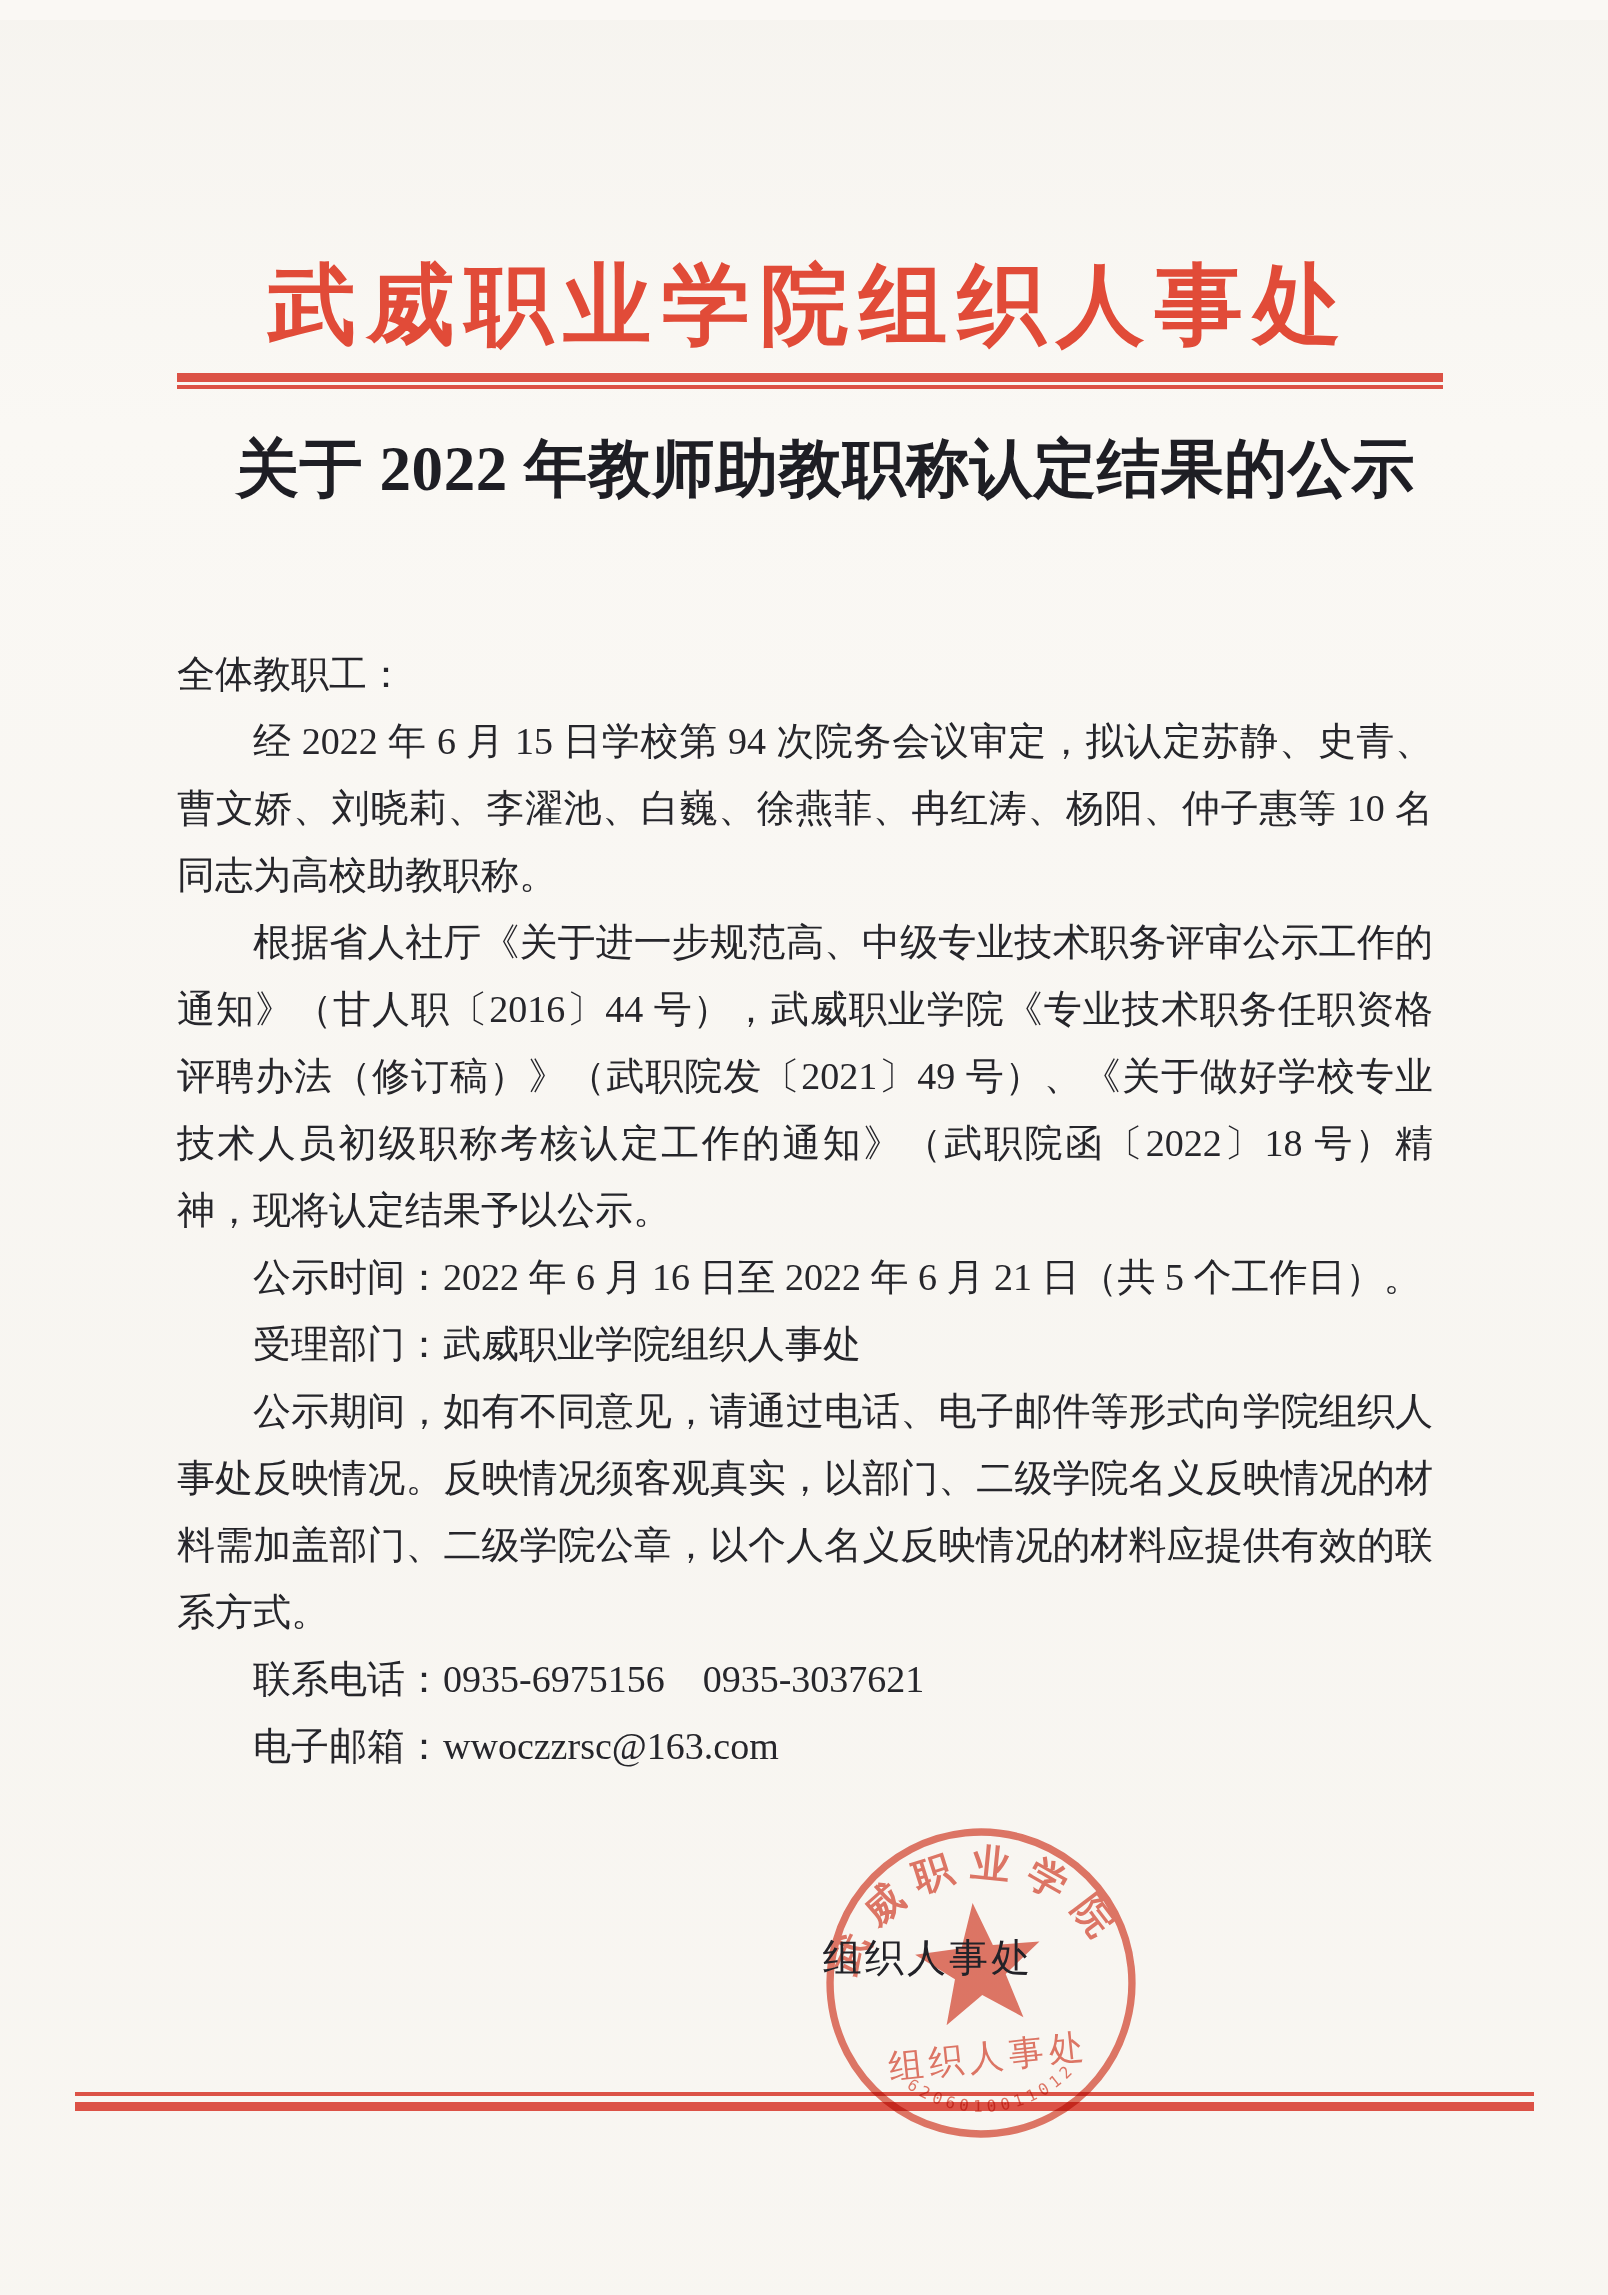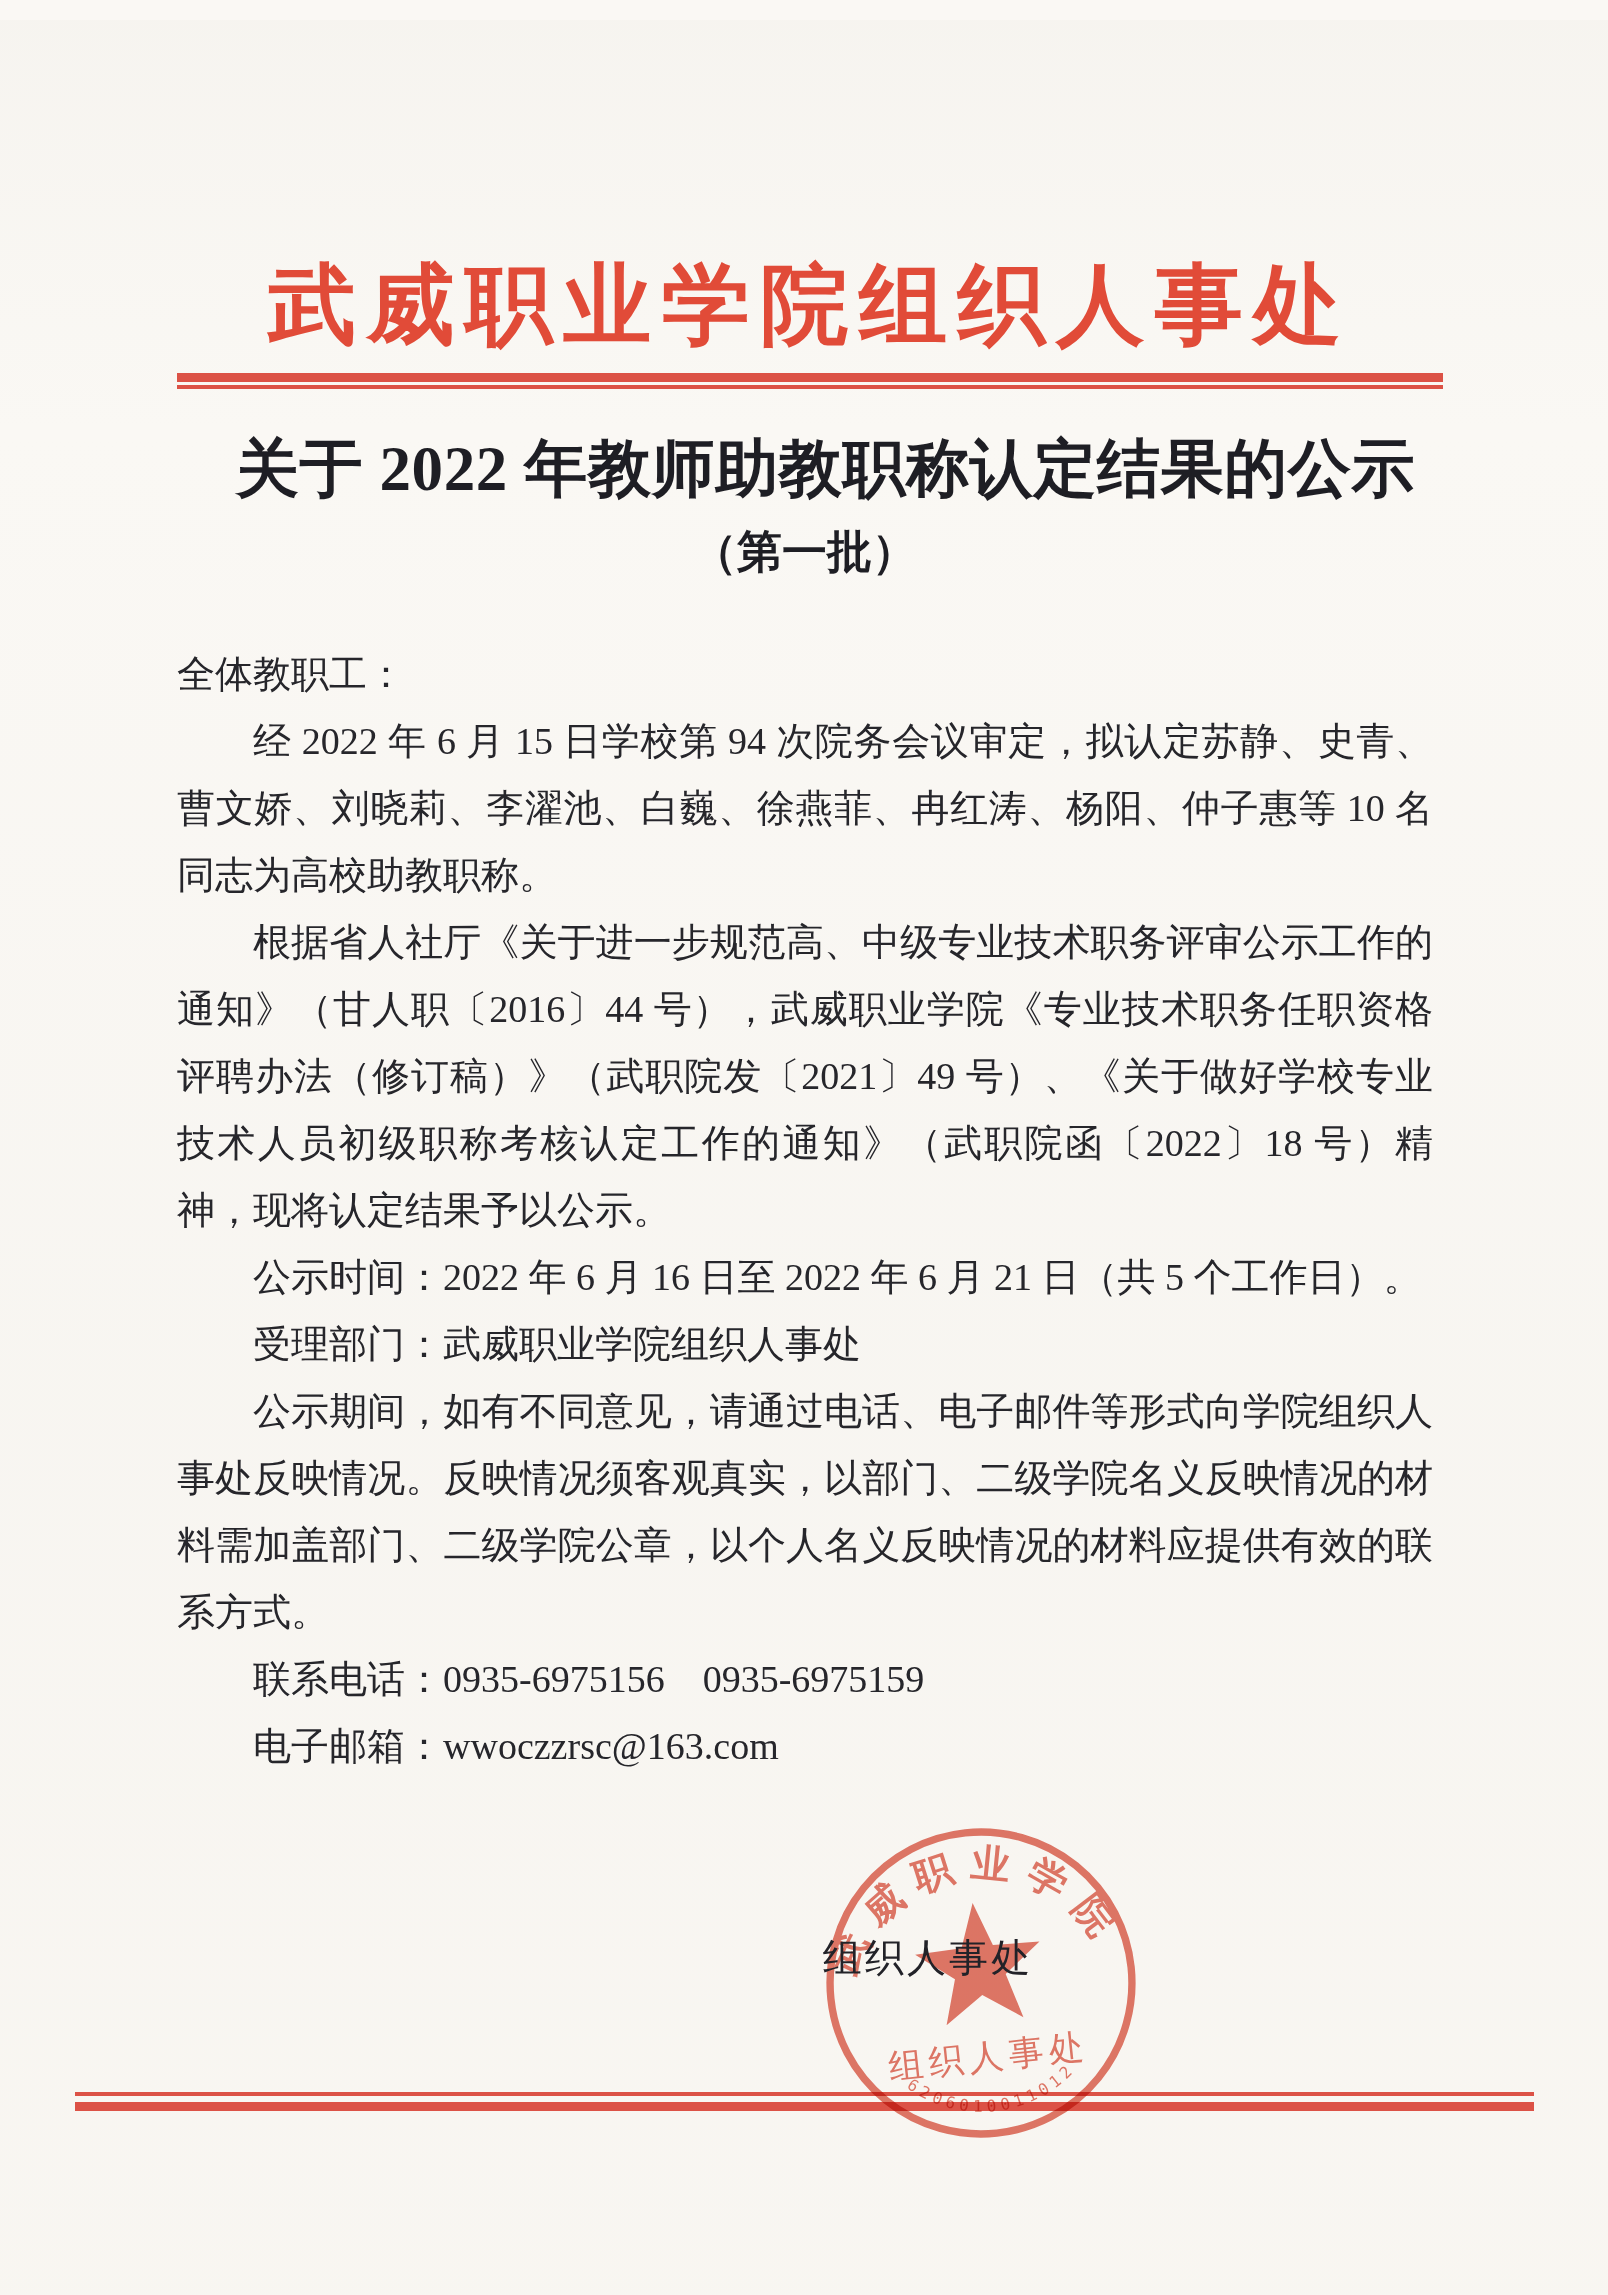--- a/index.html
+++ b/index.html
@@ -67,30 +67,29 @@
 <body>
 
 <div class="page">
 
   <div class="masthead">武威职业学院组织人事处</div>
 
   <div class="rule rule-top-thick"></div>
   <div class="rule rule-top-thin"></div>
 
   <div class="doc-title">关于 2022 年教师助教职称认定结果的公示</div>
-  <div class="doc-subtitle">（第一批）</div>
 
   <div class="body-block">
     <p class="salutation">全体教职工：</p>
     <p class="para">经 2022 年 6 月 15 日学校第 94 次院务会议审定，拟认定苏静、史青、曹文娇、刘晓莉、李濯池、白巍、徐燕菲、冉红涛、杨阳、仲子惠等 10 名同志为高校助教职称。</p>
     <p class="para">根据省人社厅《关于进一步规范高、中级专业技术职务评审公示工作的通知》（甘人职〔2016〕44 号），武威职业学院《专业技术职务任职资格评聘办法（修订稿）》（武职院发〔2021〕49 号）、《关于做好学校专业技术人员初级职称考核认定工作的通知》（武职院函〔2022〕18 号）精神，现将认定结果予以公示。</p>
     <p class="para">公示时间：2022 年 6 月 16 日至 2022 年 6 月 21 日（共 5 个工作日）。</p>
     <p class="para contact">受理部门：武威职业学院组织人事处</p>
     <p class="para">公示期间，如有不同意见，请通过电话、电子邮件等形式向学院组织人事处反映情况。反映情况须客观真实，以部门、二级学院名义反映情况的材料需加盖部门、二级学院公章，以个人名义反映情况的材料应提供有效的联系方式。</p>
-    <p class="para contact">联系电话：0935-6975156　0935-6975159</p>
+    <p class="para contact">联系电话：0935-6975156　0935-3037621</p>
     <p class="para contact">电子邮箱：wwoczzrsc@163.com</p>
   </div>
 
   <svg class="seal" viewBox="0 0 480 480">
     <defs>
       <path id="arcTop" d="M 62 198 A 195 195 0 0 1 418 198" fill="none"></path>
       <path id="arcBottom" d="M 85 352 A 190 190 0 0 0 395 352" fill="none"></path>
     </defs>
     <circle cx="240" cy="240" r="225" fill="none" stroke="#dd5b49" stroke-width="11"></circle>
     <polygon fill="#dd5b49" points="240,120 263.5,185.6 333.2,187.7 278,230.4 297.6,297.3 240,258 182.4,297.3 202,230.4 146.8,187.7 216.5,185.6"></polygon>

